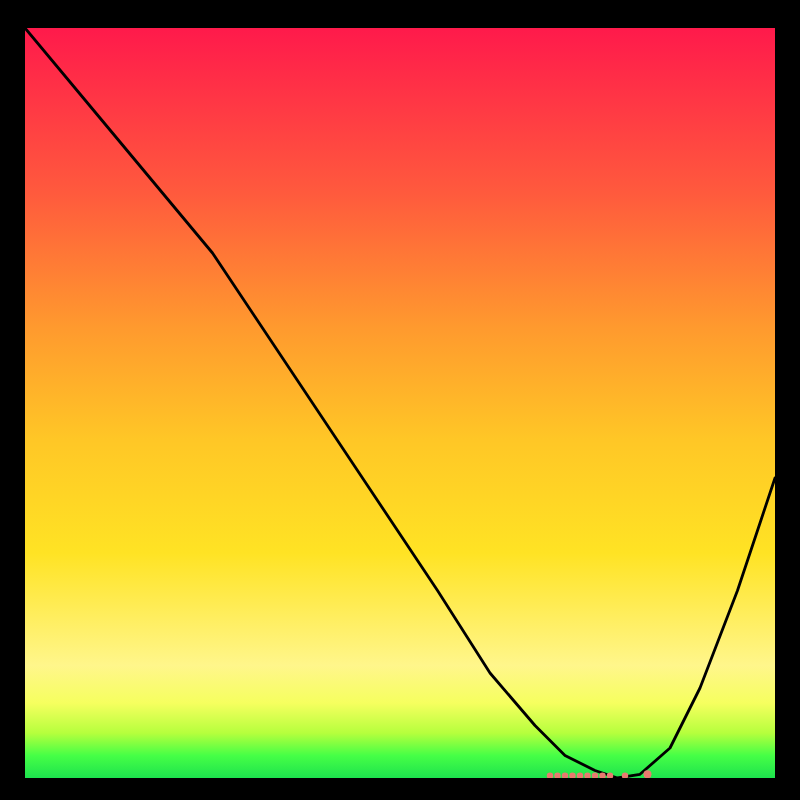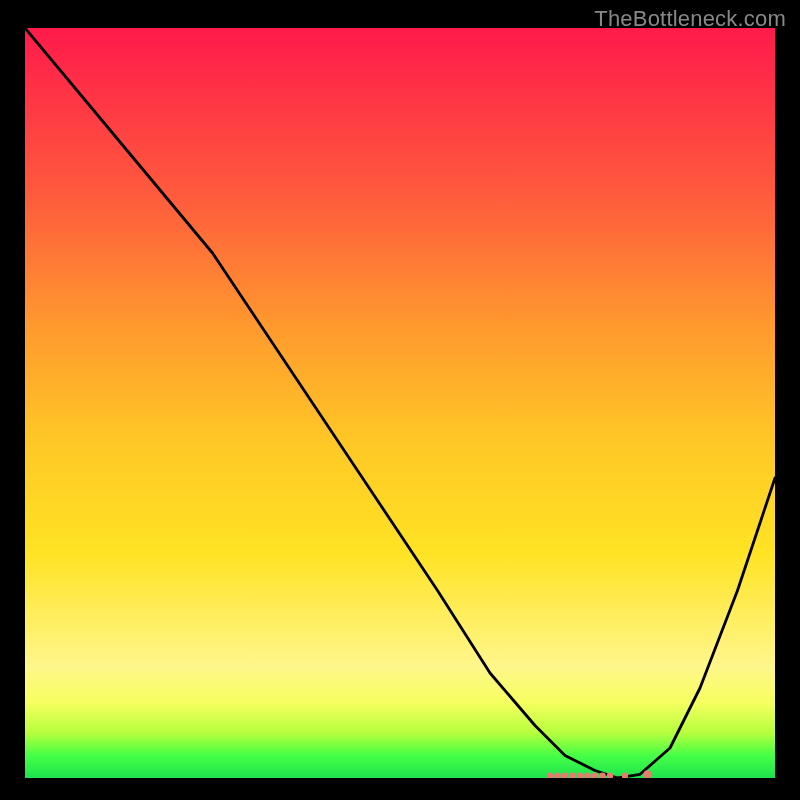--- a/index.html
+++ b/index.html
@@ -59,21 +59,20 @@
     width: 100%;
     height: 100%;
     z-index: 3;
   }
 </style>
 </head>
 <body>
 
 <div class="stage">
 
-  <div class="watermark">TheBottleneck.com</div>
 
   <div class="plot">
     <div class="gradient"></div>
 
     <svg class="curve" viewBox="0 0 750 750" preserveAspectRatio="none">
       <path fill="none" stroke="#000" stroke-width="2.8" stroke-linecap="round" stroke-linejoin="round" d="M0.0 0.0 L75.0 90.0 L150.0 180.0 L187.5 225.0 L262.5 337.5 L337.5 450.0 L412.5 562.5 L465.0 645.0 L510.0 697.5 L540.0 727.5 L570.0 742.5 L592.5 750.0 L615.0 746.3 L645.0 720.0 L675.0 660.0 L712.5 562.5 L750.0 450.0"></path>
       <g>
           <circle cx="525.0" cy="747.8" r="3.2" fill="#e87a6f"></circle>
           <circle cx="532.5" cy="747.8" r="3.2" fill="#e87a6f"></circle>
           <circle cx="540.0" cy="747.8" r="3.2" fill="#e87a6f"></circle>

